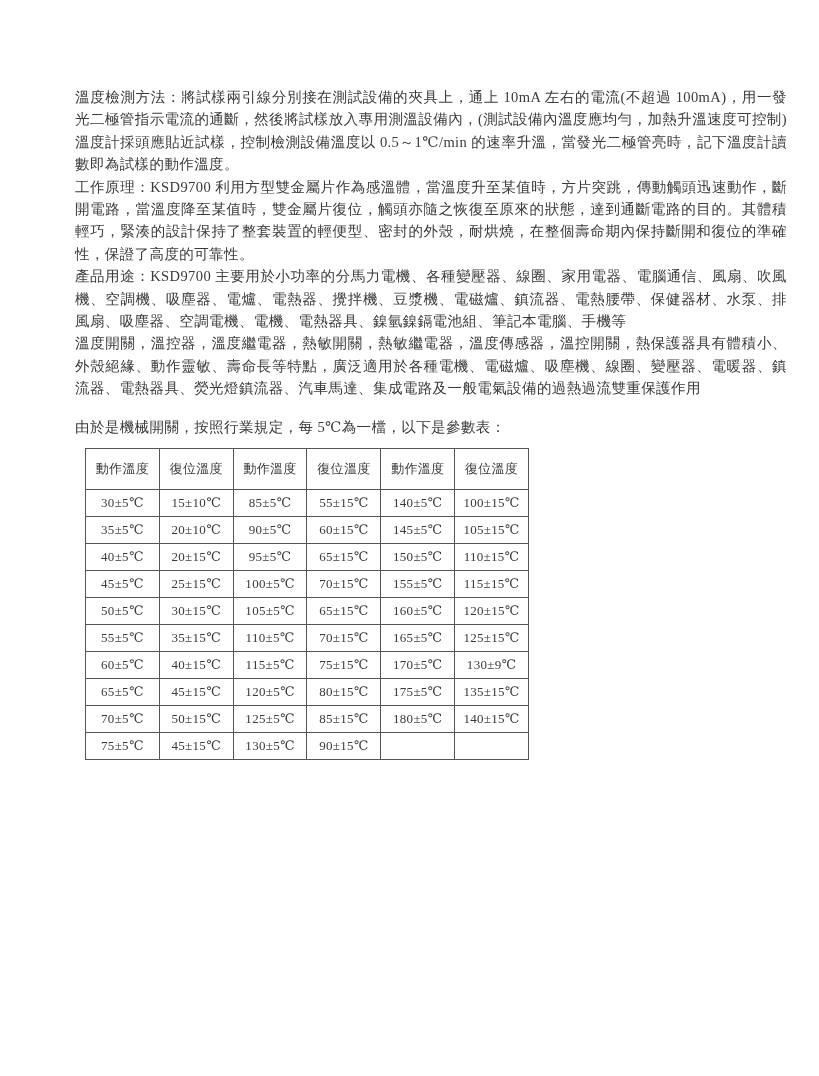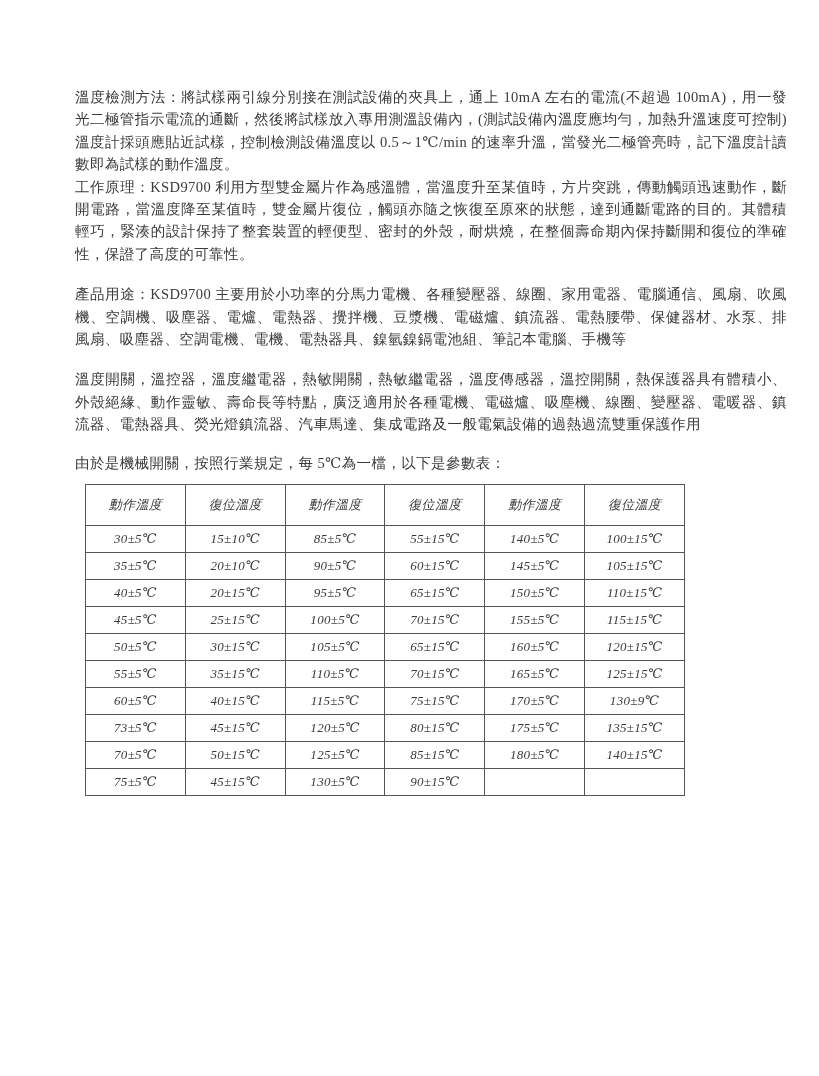--- a/index.html
+++ b/index.html
@@ -19,29 +19,28 @@
     padding: 86px 32px 0 75px;
   }
   .para {
     margin: 0;
     font-size: 14.5px;
     line-height: 22.4px;
     text-align: justify;
     letter-spacing: 0.4px;
     word-break: break-all;
   }
-  .gap-small { margin-top: 18px; }
+  .gap-small { margin-top: 0; }
   .gap-large { margin-top: 16px; }
 
   table.params {
     border-collapse: collapse;
     table-layout: fixed;
-    width: 600px;
+    width: 444px;
     margin: 10px 0 0 10px;
-    font-style: italic;
   }
   table.params th,
   table.params td {
     border: 1px solid #555555;
     font-size: 13px;
     font-weight: normal;
     text-align: center;
     vertical-align: middle;
     color: #3a3a3a;
     padding: 0;
@@ -128,21 +127,21 @@
         </tr>
         <tr>
           <td>60±5℃</td>
           <td>40±15℃</td>
           <td>115±5℃</td>
           <td>75±15℃</td>
           <td>170±5℃</td>
           <td>130±9℃</td>
         </tr>
         <tr>
-          <td>73±5℃</td>
+          <td>65±5℃</td>
           <td>45±15℃</td>
           <td>120±5℃</td>
           <td>80±15℃</td>
           <td>175±5℃</td>
           <td>135±15℃</td>
         </tr>
         <tr>
           <td>70±5℃</td>
           <td>50±15℃</td>
           <td>125±5℃</td>

